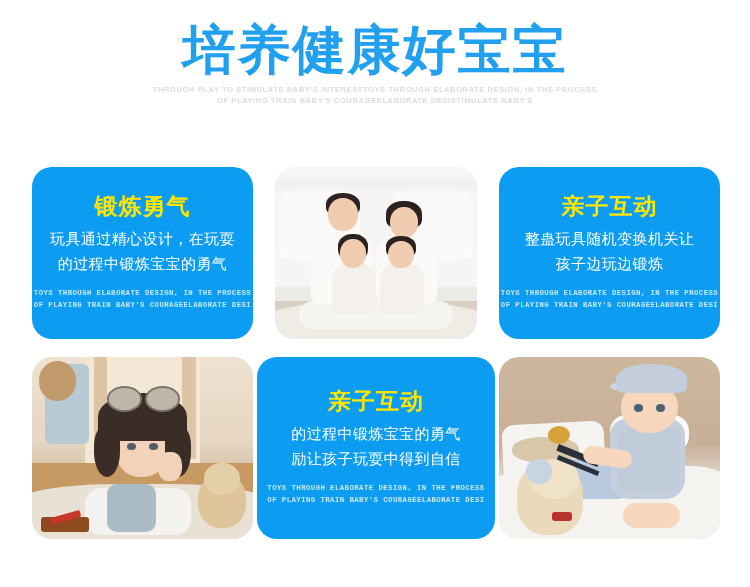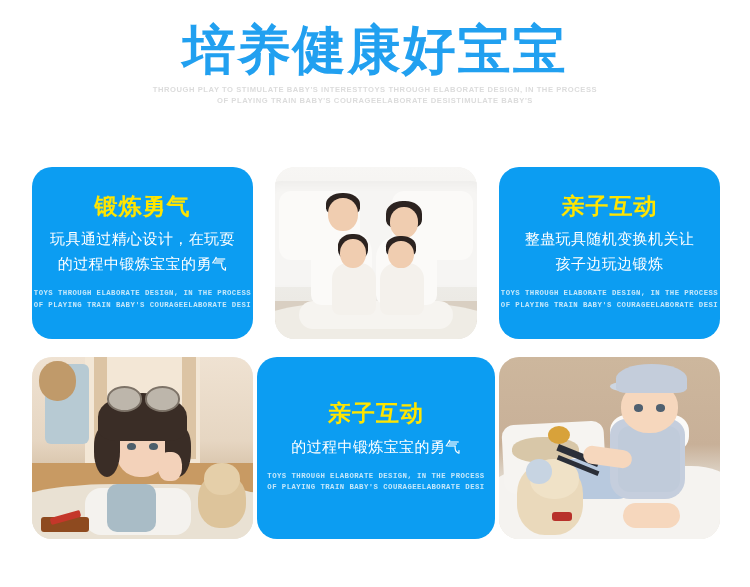--- a/index.html
+++ b/index.html
@@ -293,20 +293,21 @@
         <div class="ph av-hand"></div>
         <div class="ph av-plane-b"></div>
         <div class="ph av-plane-w"></div>
       </div>
     </div>
 
     <div class="cell text-card">
       <div class="card-heading">亲子互动</div>
       <div class="card-body">
         <div>的过程中锻炼宝宝的勇气</div>
+        <div>励让孩子玩耍中得到自信</div>
       </div>
       <div class="card-eng">
         <div>TOYS THROUGH ELABORATE DESIGN, IN THE PROCESS</div>
         <div>OF PLAYING TRAIN BABY'S COURAGEELABORATE DESI</div>
       </div>
     </div>
 
     <div class="cell photo photo-wide">
       <div class="scene">
         <div class="ph bb-bg"></div>

